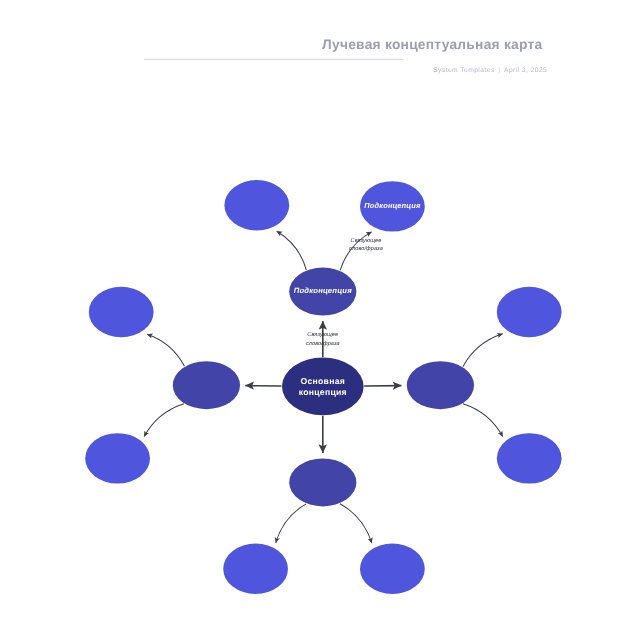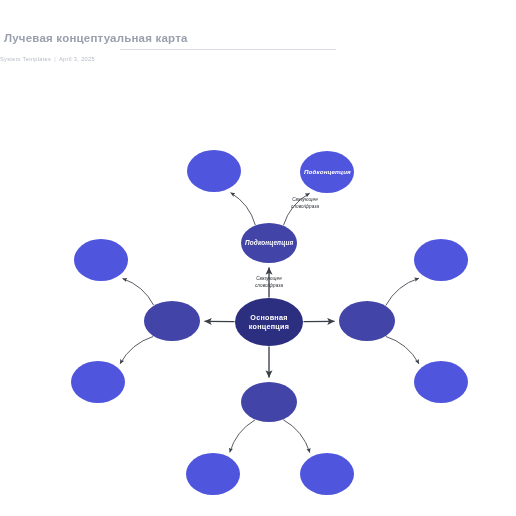--- a/index.html
+++ b/index.html
@@ -9,21 +9,21 @@
     background:#ffffff;
     font-family:"Liberation Sans", sans-serif;
     overflow:hidden;
     position:relative;
   }
   #canvas{
     position:absolute;left:0;top:0;width:516px;height:516px;
   }
   .header{
     position:absolute;left:0;top:0;width:456px;
-    text-align:left;
+    text-align:right;
     padding-top:28px;
     box-sizing:border-box;
   }
   .doc-title{
     font-size:11.5px;
     letter-spacing:0.2px;
     color:#9aa0ad;
     font-weight:600;
     display:inline-block;
     padding:0 4px 5px 4px;
@@ -41,21 +41,21 @@
     font-weight:400;
   }
   .doc-sub .sep{padding:0 3px;color:#c9ccd4;}
 
   
   .node{
     position:absolute;
     border-radius:50%;
     display:flex;
     align-items:center;
-    justify-content:flex-start;
+    justify-content:center;
     text-align:center;
     box-sizing:border-box;
     line-height:1.25;
   }
   .node-label{
     color:#ffffff;
     display:block;
     padding:0 4px;
   }
   .node.core .node-label{

